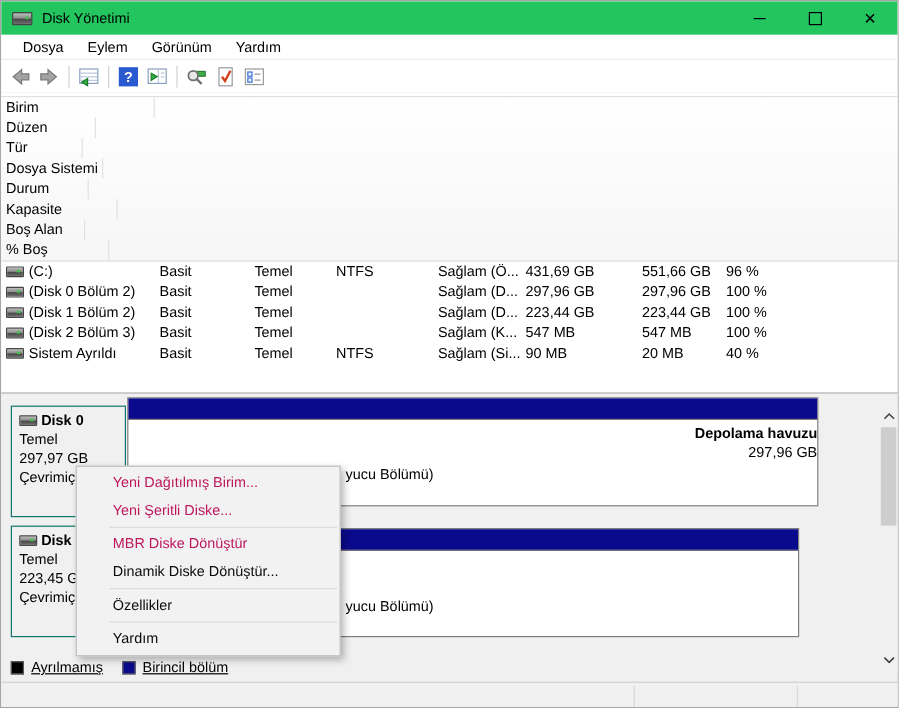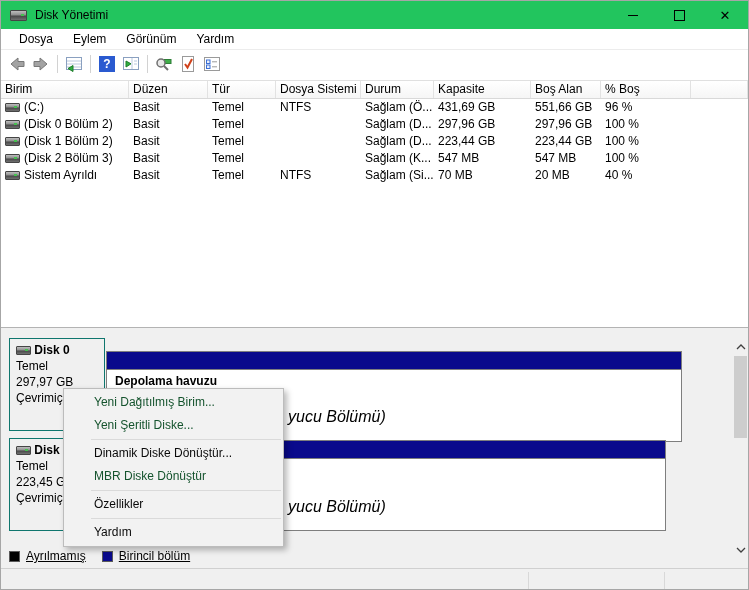--- a/index.html
+++ b/index.html
@@ -33,42 +33,42 @@
            background:#fff;border-top:1px solid #ececec;border-bottom:1px solid #d7d7d7;}
   .tb-btn{width:24px;height:22px;display:flex;align-items:center;justify-content:center;}
   .tb-sep{width:1px;height:18px;background:#d2d2d2;margin:0 4px;}
   .help-box{width:16px;height:16px;background:#2a5ad0;color:#fff;font-weight:bold;font-size:12px;
             display:flex;align-items:center;justify-content:center;}
 
   
   .volume-pane{position:absolute;top:76px;left:0;width:747px;height:250px;background:#fff;}
   .vt-row{display:flex;}
   .vt-header{margin-top:3px;border-top:1px solid #e0e0e0;border-bottom:1px solid #d9d9d9;
-             background:linear-gradient(180deg,#ffffff,#f6f6f6);}
+             background:linear-gradient(180deg,#ffffff,#f6f6f6);flex-direction:column;}
   .vt-header .cell{border-right:1px solid #e2e2e2;height:17px;line-height:17px;padding:0 4px;box-sizing:border-box;
                    overflow:hidden;white-space:nowrap;}
   .vt-body .cell{height:17px;line-height:17px;padding:0 4px;box-sizing:border-box;overflow:hidden;white-space:nowrap;}
   .c0{width:128px}.c1{width:79px}.c2{width:68px}.c3{width:85px}.c4{width:73px}.c5{width:97px}.c6{width:70px}.c7{width:90px}.c8{flex:1}
   .vt-body .c0{padding-left:4px;}
   .vt-body .c0 .vol-label{margin-left:4px;}
 
   
   .splitter{position:absolute;top:326px;left:0;width:749px;height:4px;background:#f0f0f0;
             border-top:1px solid #b3b3b3;box-sizing:border-box;}
 
   
   .graphic-pane{position:absolute;top:330px;left:0;width:747px;height:237px;background:#f0f0f0;}
   .disk-label{position:absolute;left:8px;width:96px;height:93px;box-sizing:border-box;
               border:1px solid #0f766e;background:#f0f0f0;padding:3px 0 0 6px;line-height:16px;white-space:nowrap;overflow:hidden;}
   .disk-label .disk-name{font-weight:bold;}
   .partition{position:absolute;left:105px;height:91px;box-sizing:border-box;border:1px solid #7e7e7e;background:#fff;}
   .part-strip{height:17px;background:#0a0a8c;border-bottom:1px solid #7e7e7e;}
   .part-body{padding:3px 0 0 8px;line-height:16px;white-space:nowrap;}
   .part-body .part-name{font-weight:bold;}
-  .part-status-frag{position:absolute;left:181px;font-size:16px;white-space:nowrap;font-style:italic;}
+  .part-status-frag{position:absolute;left:181px;font-size:12px;white-space:nowrap;}
 
   
   .vscroll{position:absolute;left:732px;top:7px;width:15px;height:220px;background:#f0f0f0;}
   .vs-btn{position:absolute;left:0;width:15px;height:17px;display:flex;align-items:center;justify-content:center;background:#f0f0f0;}
   .vs-up{top:0;} .vs-down{bottom:0;}
   .vs-thumb{position:absolute;left:1px;top:18px;width:13px;height:82px;background:#cdcdcd;}
 
   
   .legend{position:absolute;left:8px;top:218px;display:flex;align-items:center;text-decoration:underline;}
   .legend .item{display:flex;align-items:center;margin-right:16px;}
@@ -77,21 +77,21 @@
   .swatch-primary{background:#0a0a8c;}
 
   
   .statusbar{position:absolute;top:567px;left:0;width:749px;height:23px;background:#f0f0f0;border-top:1px solid #d0d0d0;box-sizing:border-box;}
   .sb-div{position:absolute;top:3px;width:1px;height:18px;background:#d8d8d8;}
 
   
   .context-menu{position:absolute;left:62px;top:387px;width:221px;box-sizing:border-box;background:#f2f2f2;
                 border:1px solid #bcbcbc;box-shadow:3px 3px 6px rgba(0,0,0,0.28);padding:2px 0;z-index:10;}
   .cm-item{height:23px;line-height:23px;padding-left:30px;white-space:nowrap;color:#0a0a0a;cursor:default;}
-  .cm-item.disabled{color:#14532d;}
+  .cm-item.disabled{color:#be185d;}
   .cm-sep{height:1px;background:#dadada;margin:2px 2px 2px 27px;}
 </style>
 </head>
 <body>
 
 <div id="app">
 
   <div class="titlebar">
     <span class="drive-icon" style="margin-left:9px"></span>
     <span class="title">Disk Yönetimi</span>
@@ -226,38 +226,38 @@
         <div class="cell c5">547 MB</div>
         <div class="cell c6">547 MB</div>
         <div class="cell c7">100 %</div>
       </div>
       <div class="vt-row">
         <div class="cell c0"><span class="drive-icon sm"></span><span class="vol-label">Sistem Ayrıldı</span></div>
         <div class="cell c1">Basit</div>
         <div class="cell c2">Temel</div>
         <div class="cell c3">NTFS</div>
         <div class="cell c4">Sağlam (Si...</div>
-        <div class="cell c5">70 MB</div>
+        <div class="cell c5">90 MB</div>
         <div class="cell c6">20 MB</div>
         <div class="cell c7">40 %</div>
       </div>
     </div>
   </div>
 
   <div class="splitter"></div>
 
   <div class="graphic-pane">
 
     <div class="disk-label" style="top:7px;">
       <div><span class="drive-icon sm"></span> <span class="disk-name">Disk 0</span></div>
       <div>Temel</div>
       <div>297,97 GB</div>
       <div>Çevrimiçi</div>
     </div>
-    <div class="partition" style="top:20px;width:576px;">
+    <div class="partition" style="top:0;width:576px;text-align:right;">
       <div class="part-strip"></div>
       <div class="part-body">
         <div class="part-name">Depolama havuzu</div>
         <div>297,96 GB</div>
       </div>
       <div class="part-status-frag" style="top:56px;">yucu Bölümü)</div>
     </div>
 
     <div class="disk-label" style="top:107px;">
       <div><span class="drive-icon sm"></span> <span class="disk-name">Disk 1</span></div>
@@ -298,21 +298,21 @@
 
   <div class="statusbar">
     <div class="sb-div" style="left:527px;"></div>
     <div class="sb-div" style="left:663px;"></div>
   </div>
 
   <div class="context-menu">
     <div class="cm-item disabled">Yeni Dağıtılmış Birim...</div>
     <div class="cm-item disabled">Yeni Şeritli Diske...</div>
     <div class="cm-sep"></div>
+    <div class="cm-item disabled">MBR Diske Dönüştür</div>
     <div class="cm-item">Dinamik Diske Dönüştür...</div>
-    <div class="cm-item disabled">MBR Diske Dönüştür</div>
     <div class="cm-sep"></div>
     <div class="cm-item">Özellikler</div>
     <div class="cm-sep"></div>
     <div class="cm-item">Yardım</div>
   </div>
 
 </div>
 
 </body></html>

